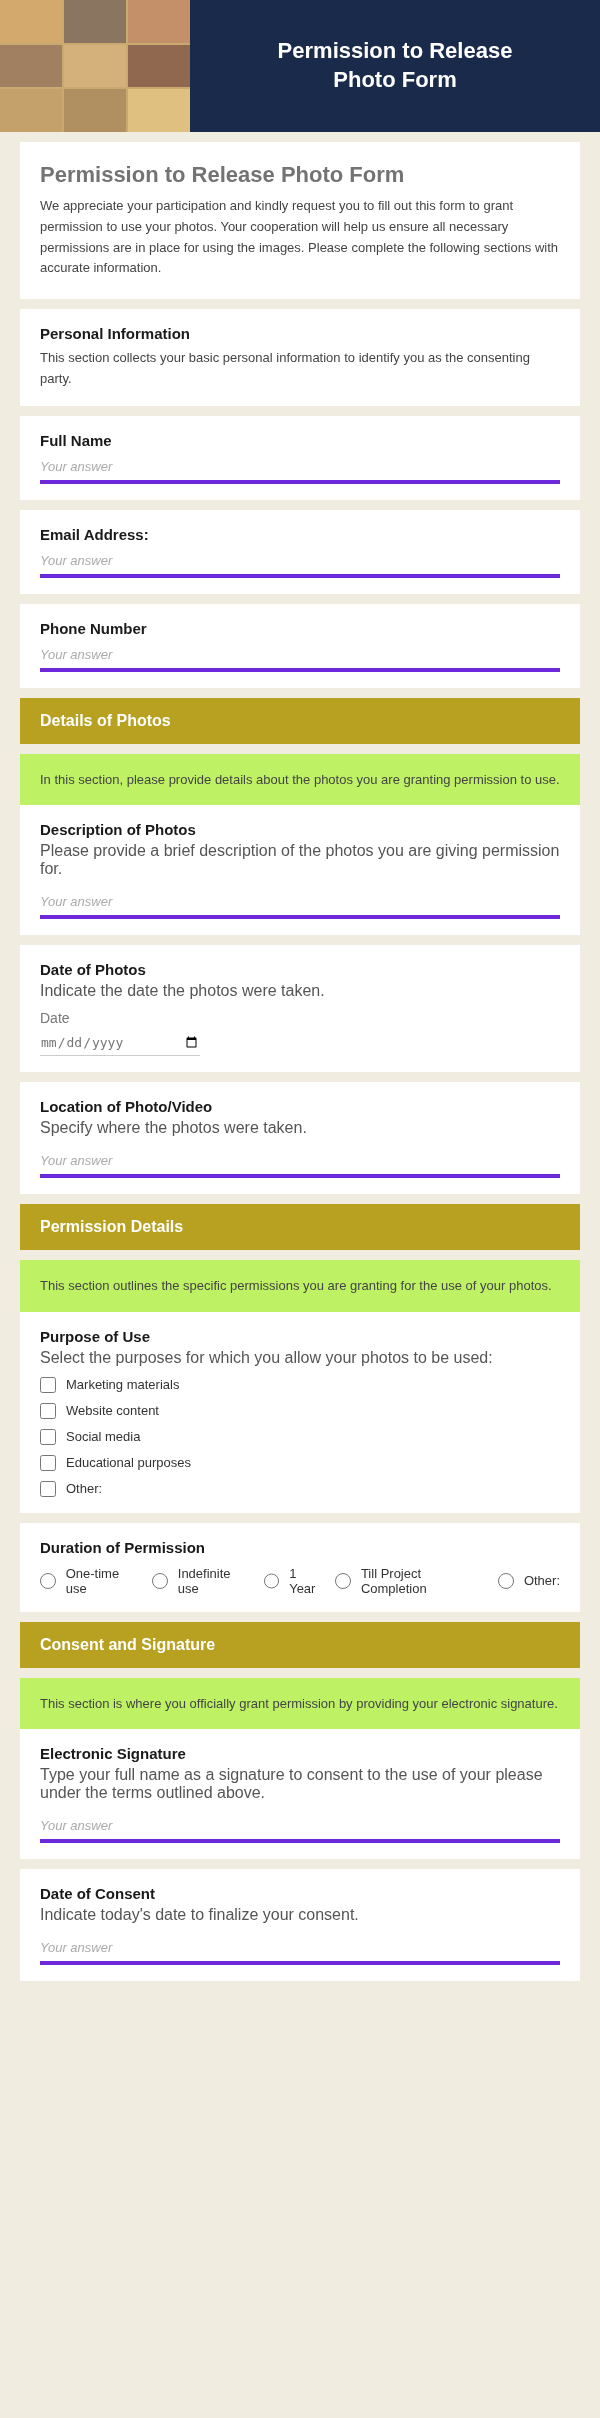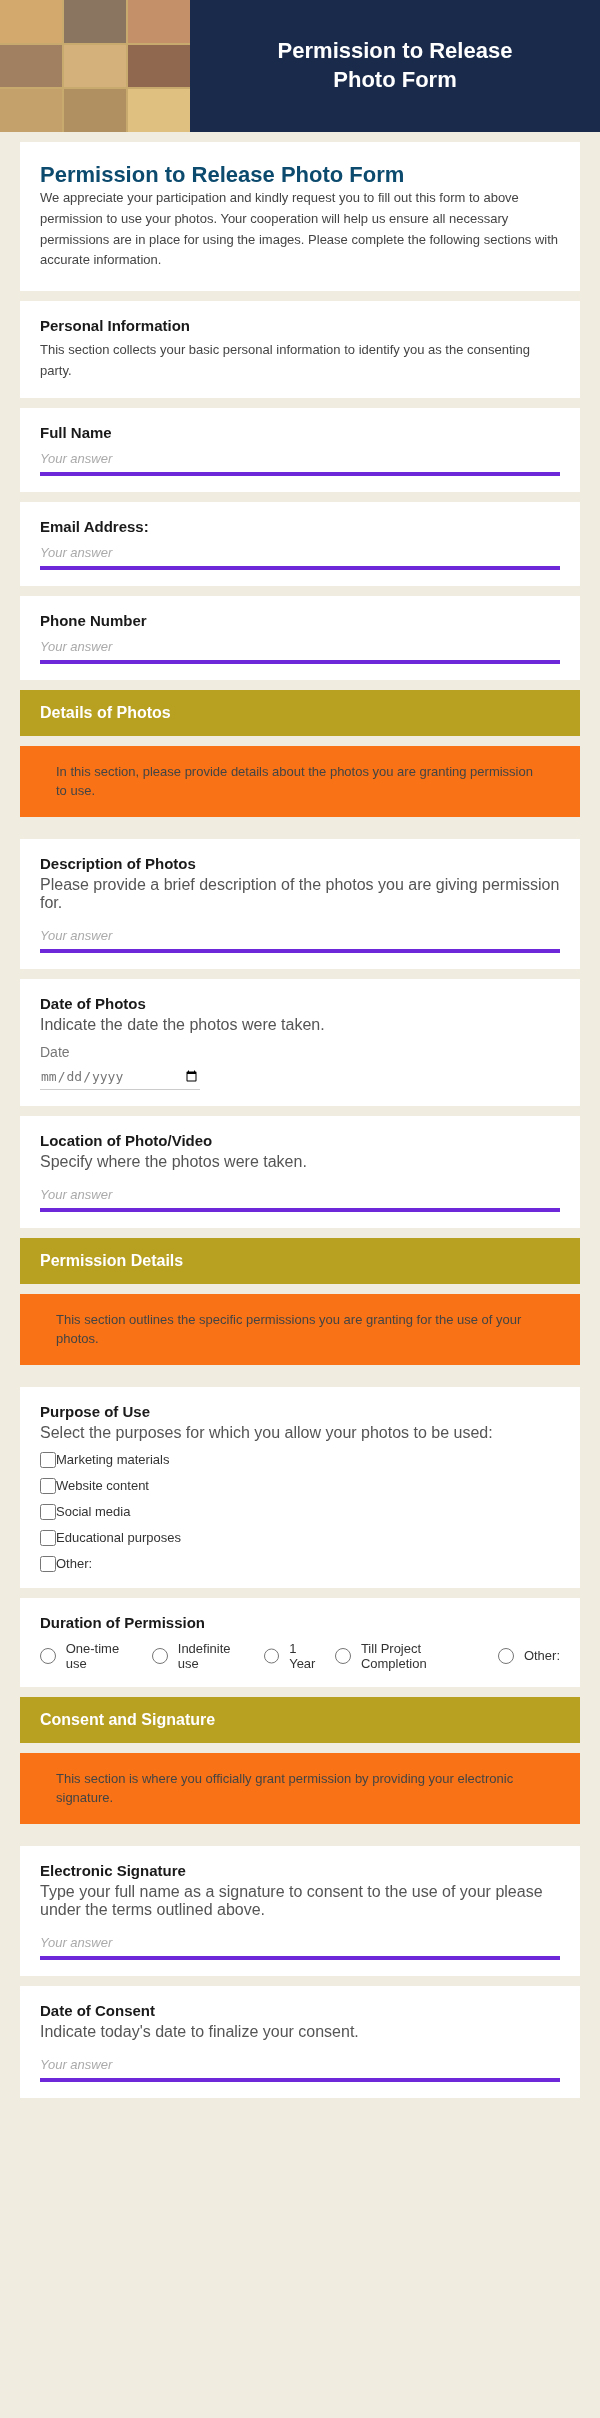--- a/index.html
+++ b/index.html
@@ -72,22 +72,22 @@
     
     .form-title-section {
       background: #fff;
       padding: 20px;
       margin-bottom: 10px;
       margin-top: 10px;
     }
     .form-main-title {
       font-size: 22px;
       font-weight: bold;
-      color: #0c4a6e;
-      margin-bottom: 0;
+      color: #737373;
+      margin-bottom: 8px;
     }
     .form-description {
       font-size: 13px;
       color: #444;
       line-height: 1.6;
     }
 
     
     .section-header {
       background-color: #b8a020;
@@ -96,23 +96,23 @@
       margin-top: 10px;
     }
     .section-header-title {
       color: #fff;
       font-size: 16px;
       font-weight: bold;
     }
 
     
     .section-desc-card {
-      background: #f97316;
-      padding: 16px 36px;
-      margin-bottom: 22px;
+      background: #bef264;
+      padding: 16px 20px;
+      margin-bottom: 0;
       font-size: 13px;
       color: #444;
       line-height: 1.5;
     }
 
     
     .field-card {
       background: #fff;
       padding: 16px 20px;
       margin-bottom: 10px;
@@ -165,20 +165,21 @@
     
     .checkbox-group {
       display: flex;
       flex-direction: column;
       gap: 10px;
       margin-top: 8px;
     }
     .checkbox-item {
       display: flex;
       align-items: center;
+      gap: 10px;
       font-size: 13px;
       color: #333;
     }
     .checkbox-item input[type="checkbox"] {
       width: 16px;
       height: 16px;
       accent-color: #666;
       cursor: pointer;
     }
 
@@ -225,21 +226,21 @@
       <span>Permission to Release</span><br>
       <span>Photo Form</span>
     </div>
   </div>
 </div>
 
 <div class="main-content">
 
   <div class="form-title-section">
     <div class="form-main-title">Permission to Release Photo Form</div>
-    <div class="form-description">We appreciate your participation and kindly request you to fill out this form to above permission to use your photos. Your cooperation will help us ensure all necessary permissions are in place for using the images. Please complete the following sections with accurate information.</div>
+    <div class="form-description">We appreciate your participation and kindly request you to fill out this form to grant permission to use your photos. Your cooperation will help us ensure all necessary permissions are in place for using the images. Please complete the following sections with accurate information.</div>
   </div>
 
   <div class="field-card">
     <div class="field-label">Personal Information</div>
     <div class="form-description" style="margin-top:6px;">This section collects your basic personal information to identify you as the consenting party.</div>
   </div>
 
   <div class="field-card">
     <div class="field-label">Full Name</div>
     <input class="field-input-line" type="text" placeholder="Your answer" style="">

